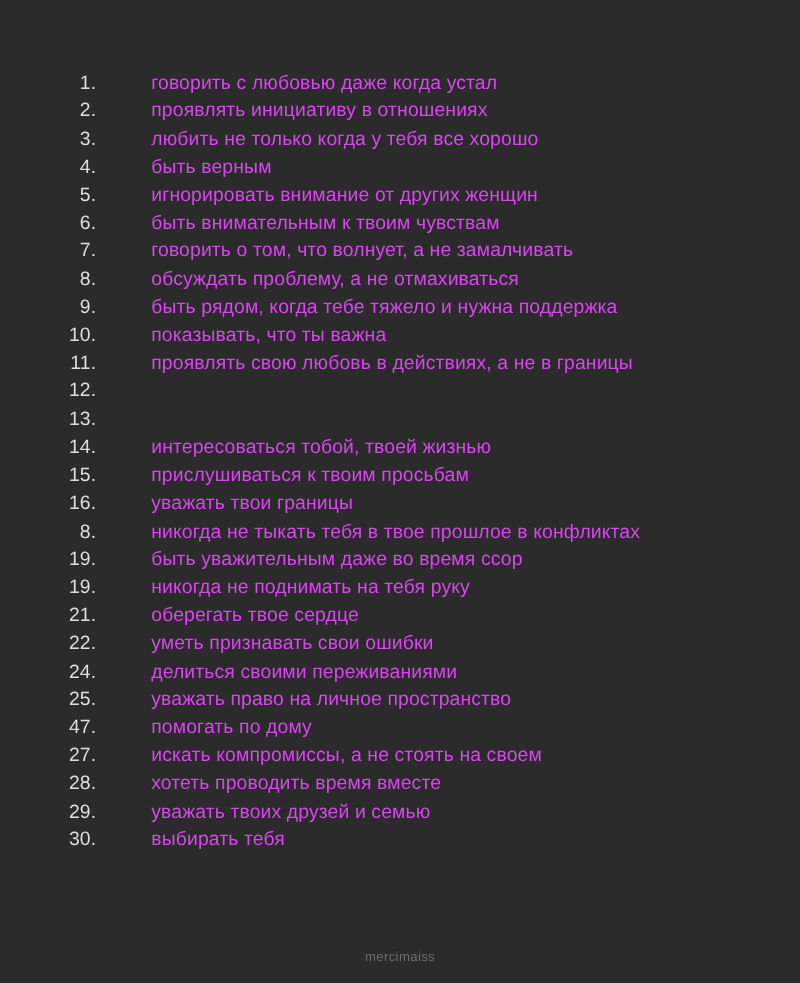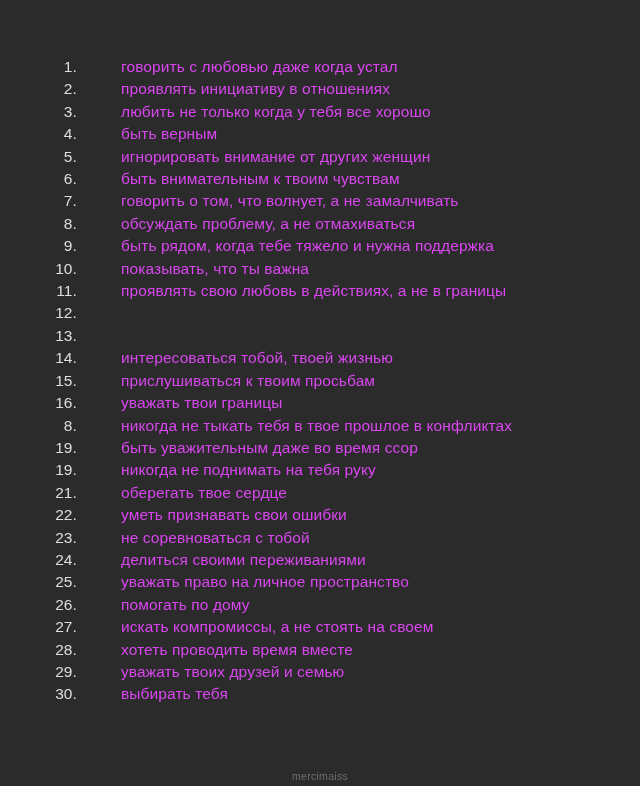--- a/index.html
+++ b/index.html
@@ -50,21 +50,21 @@
     box-sizing: border-box;
     color: #dedede;
   }
   ol.items li .txt {
     display: inline-block;
     color: #d946ef;
     margin-left: 35px;
   }
   .watermark {
     position: absolute;
-    bottom: 4px;
+    bottom: 14px;
     left: 0;
     right: 0;
     text-align: center;
     color: #6e6e6e;
     font-size: 10.5px;
     letter-spacing: 0.3px;
   }
 </style>
 </head>
 <body>
@@ -149,33 +149,29 @@
         </li>
         <li>
           <span class="num">21.</span>
           <span class="txt">оберегать твое сердце</span>
         </li>
         <li>
           <span class="num">22.</span>
           <span class="txt">уметь признавать свои ошибки</span>
         </li>
         <li>
-          <span class="num">23.</span>
-          <span class="txt">не соревноваться с тобой</span>
-        </li>
-        <li>
           <span class="num">24.</span>
           <span class="txt">делиться своими переживаниями</span>
         </li>
         <li>
           <span class="num">25.</span>
           <span class="txt">уважать право на личное пространство</span>
         </li>
         <li>
-          <span class="num">26.</span>
+          <span class="num">47.</span>
           <span class="txt">помогать по дому</span>
         </li>
         <li>
           <span class="num">27.</span>
           <span class="txt">искать компромиссы, а не стоять на своем</span>
         </li>
         <li>
           <span class="num">28.</span>
           <span class="txt">хотеть проводить время вместе</span>
         </li>

